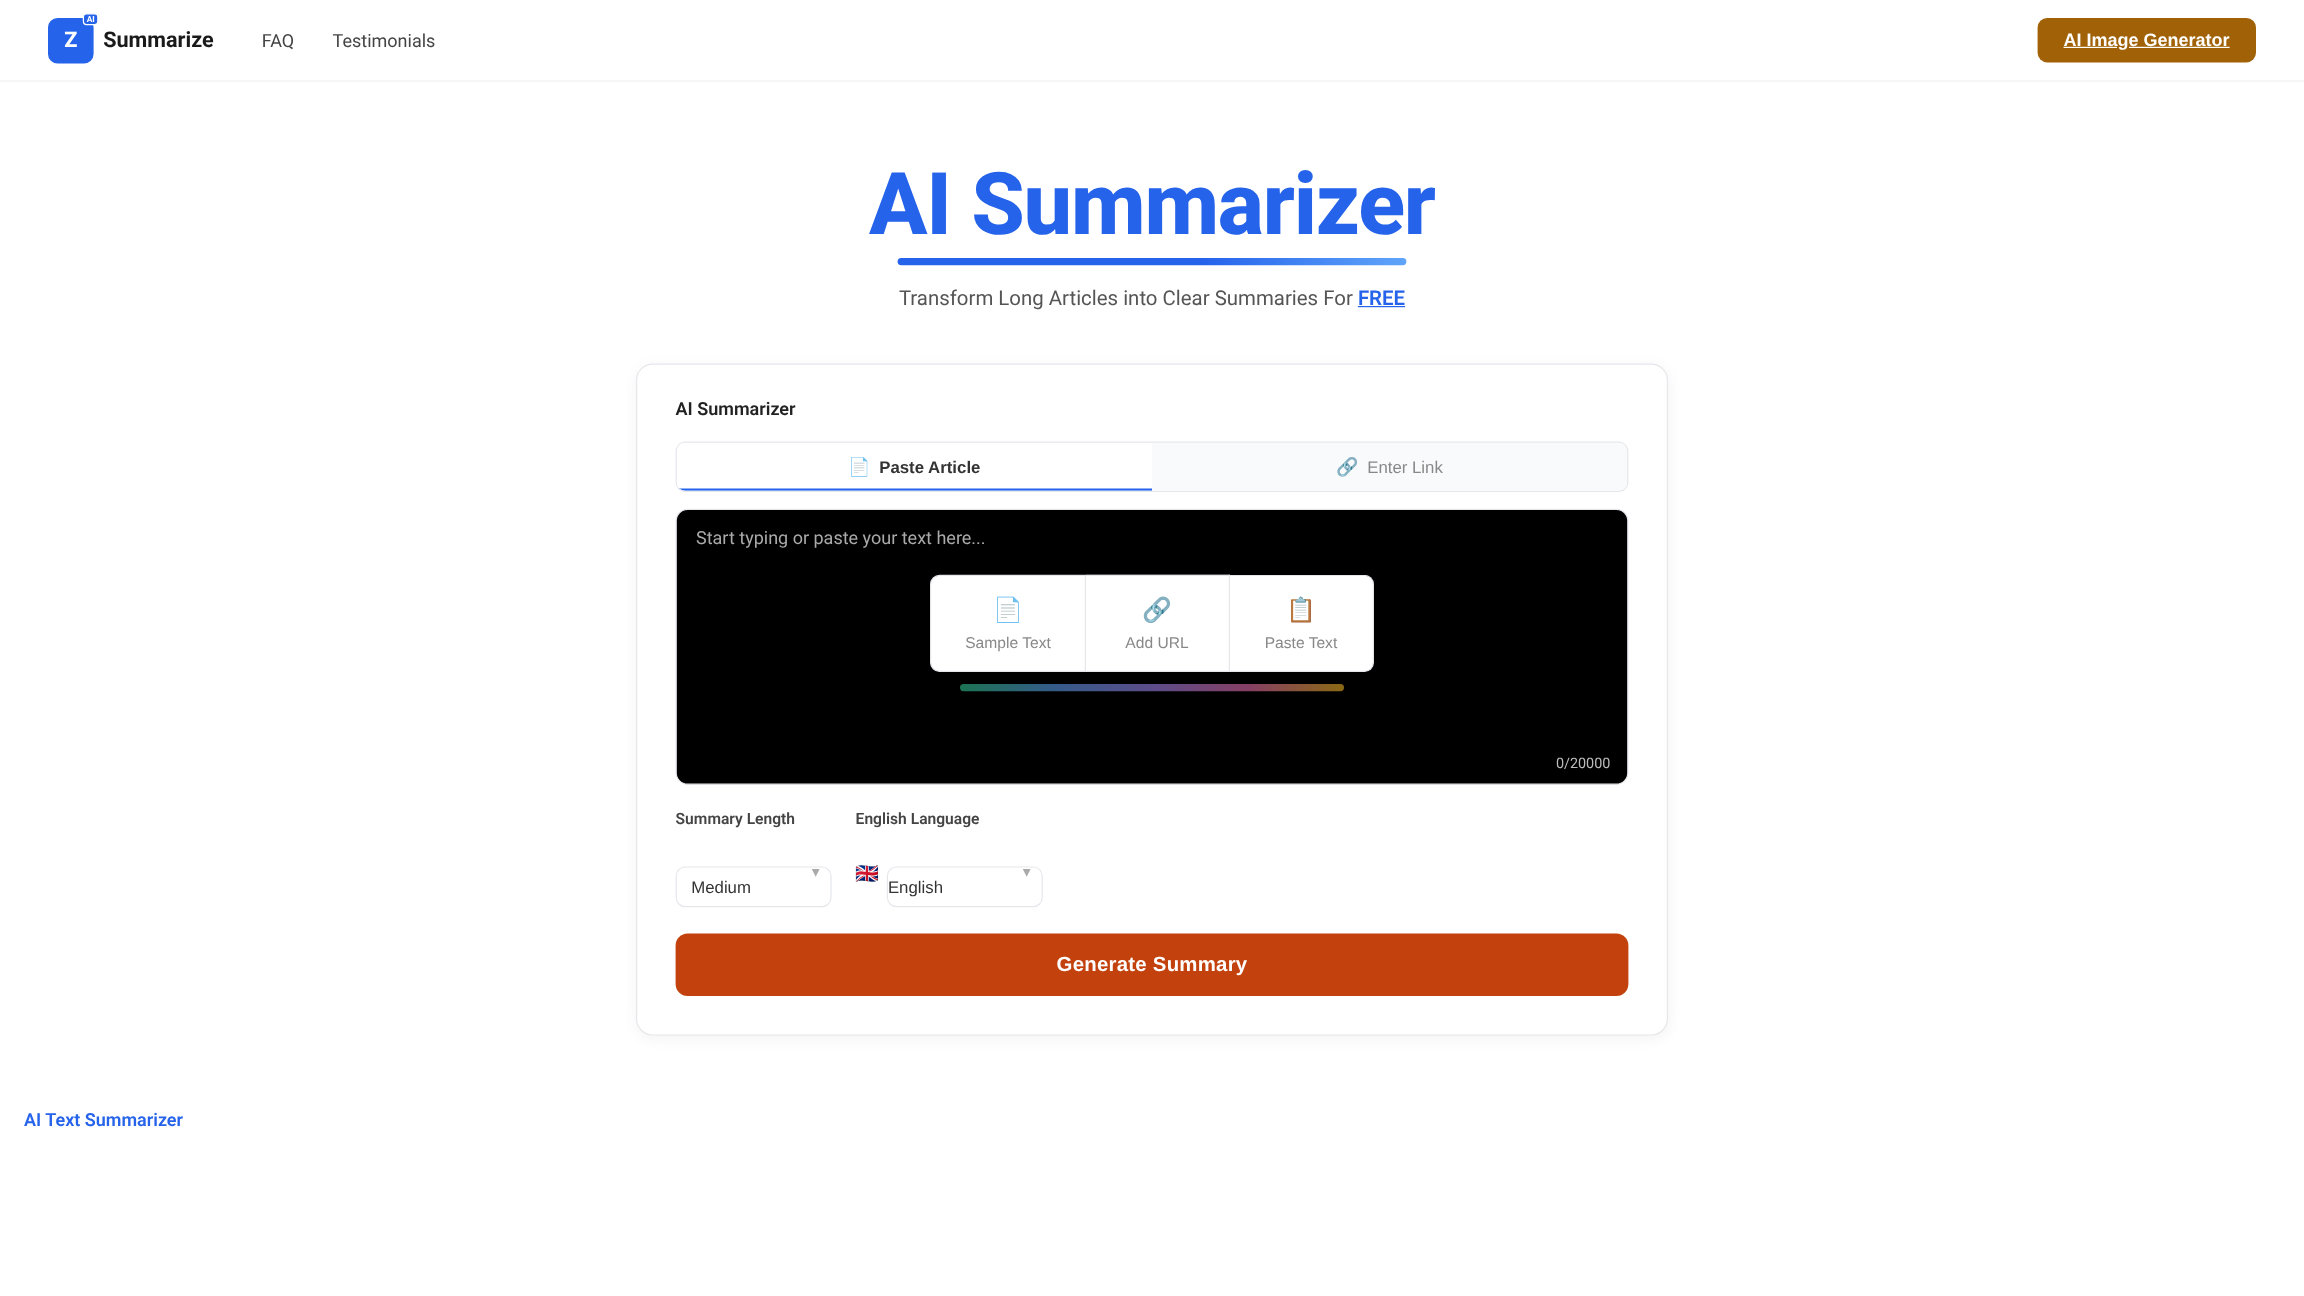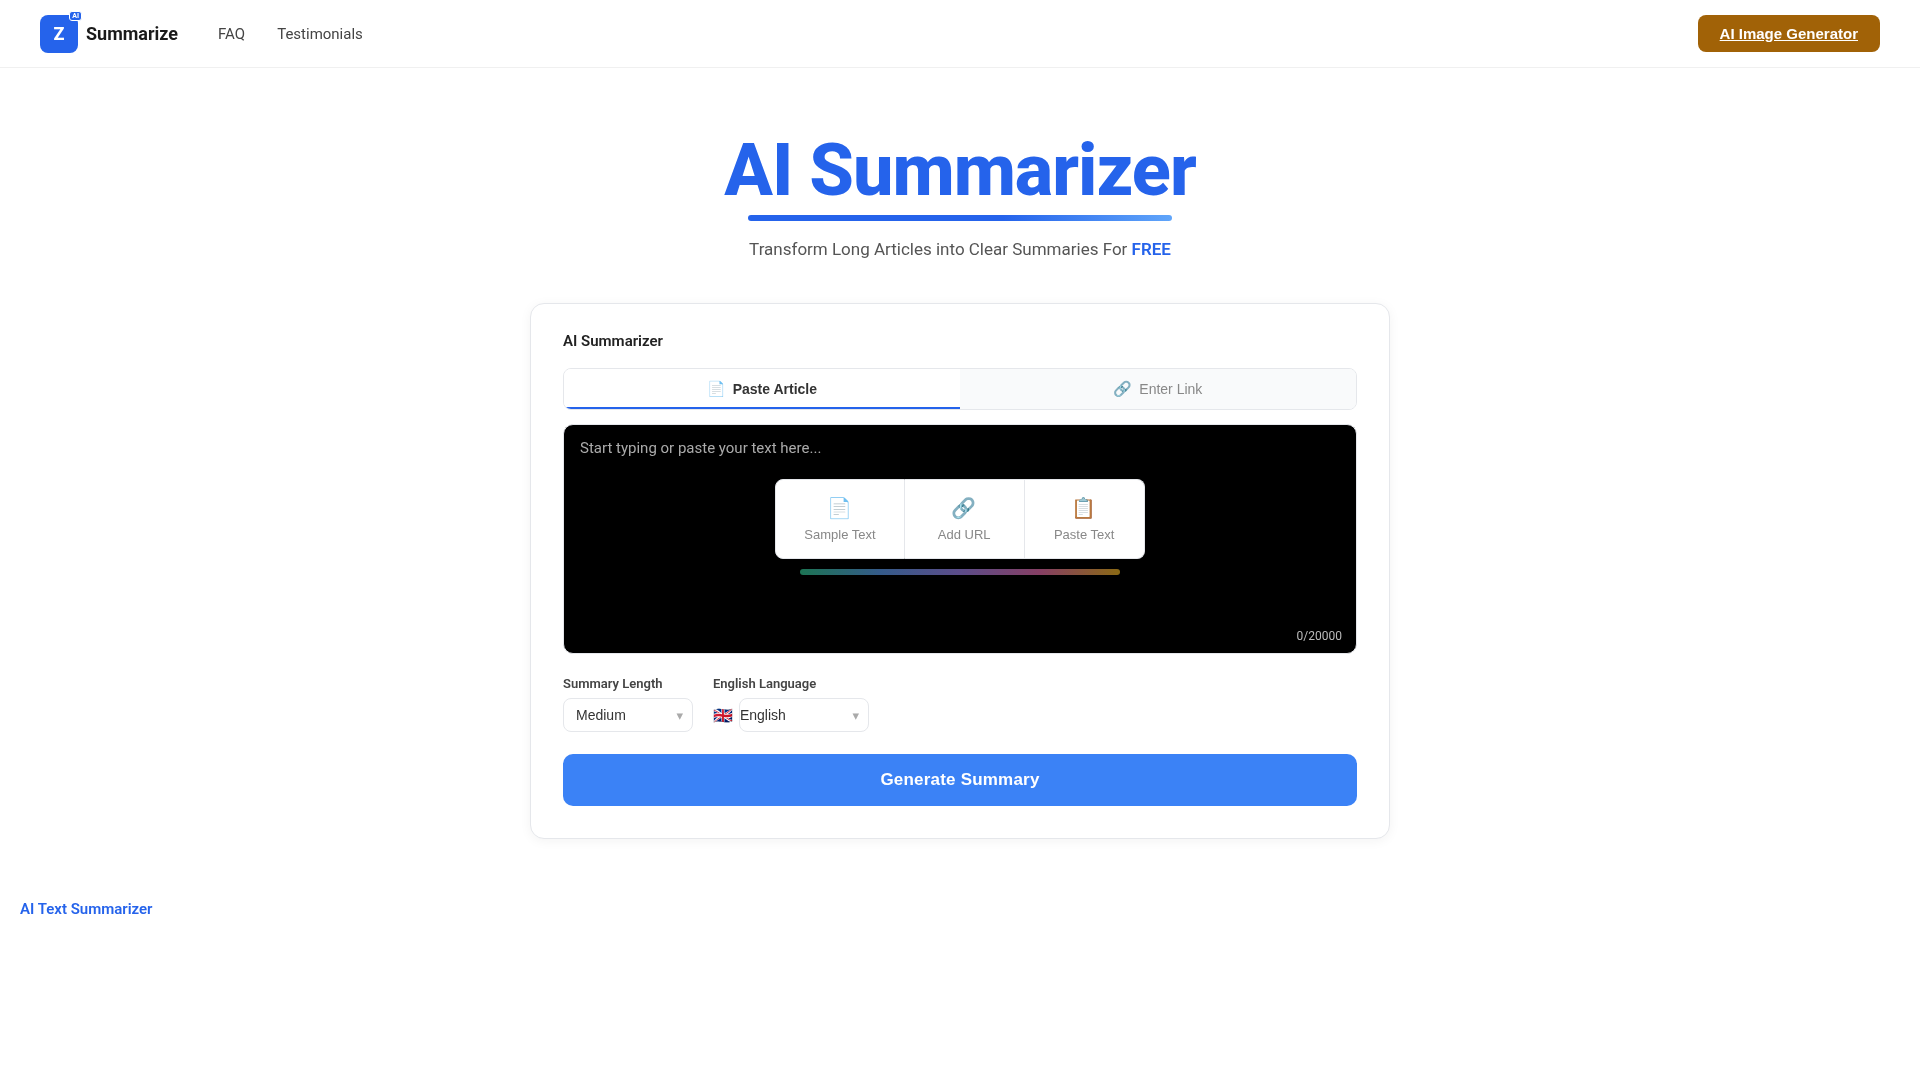--- a/index.html
+++ b/index.html
@@ -102,20 +102,21 @@
       margin-left: auto;
       margin-right: auto;
     }
     .hero-subtitle {
       margin-top: 18px;
       font-size: 17px;
       color: #555;
     }
     .hero-free {
       color: #2563eb;
+      text-decoration: underline;
       font-weight: 600;
     }
 
     
     .card {
       max-width: 860px;
       margin: 24px auto 0;
       background: #fff;
       border: 1px solid #e5e7eb;
       border-radius: 14px;
@@ -250,37 +251,38 @@
       appearance: none;
       -webkit-appearance: none;
       border: 1.5px solid #e5e7eb;
       border-radius: 8px;
       padding: 8px 34px 8px 12px;
       font-size: 14px;
       color: #333;
       background: #fff;
       cursor: pointer;
       min-width: 130px;
+      margin-top: 24px;
     }
     .select-arrow {
       position: absolute;
       right: 10px;
       color: #aaa;
       pointer-events: none;
       font-size: 13px;
     }
     .flag { font-size: 16px; margin-right: 6px; }
 
     
     .btn-generate {
       display: block;
       width: 100%;
       margin-top: 22px;
       padding: 16px;
-      background: #3b82f6;
+      background: #c2410c;
       color: #fff;
       border: none;
       border-radius: 10px;
       font-size: 17px;
       font-weight: 600;
       cursor: pointer;
       letter-spacing: 0.2px;
     }
 
     

